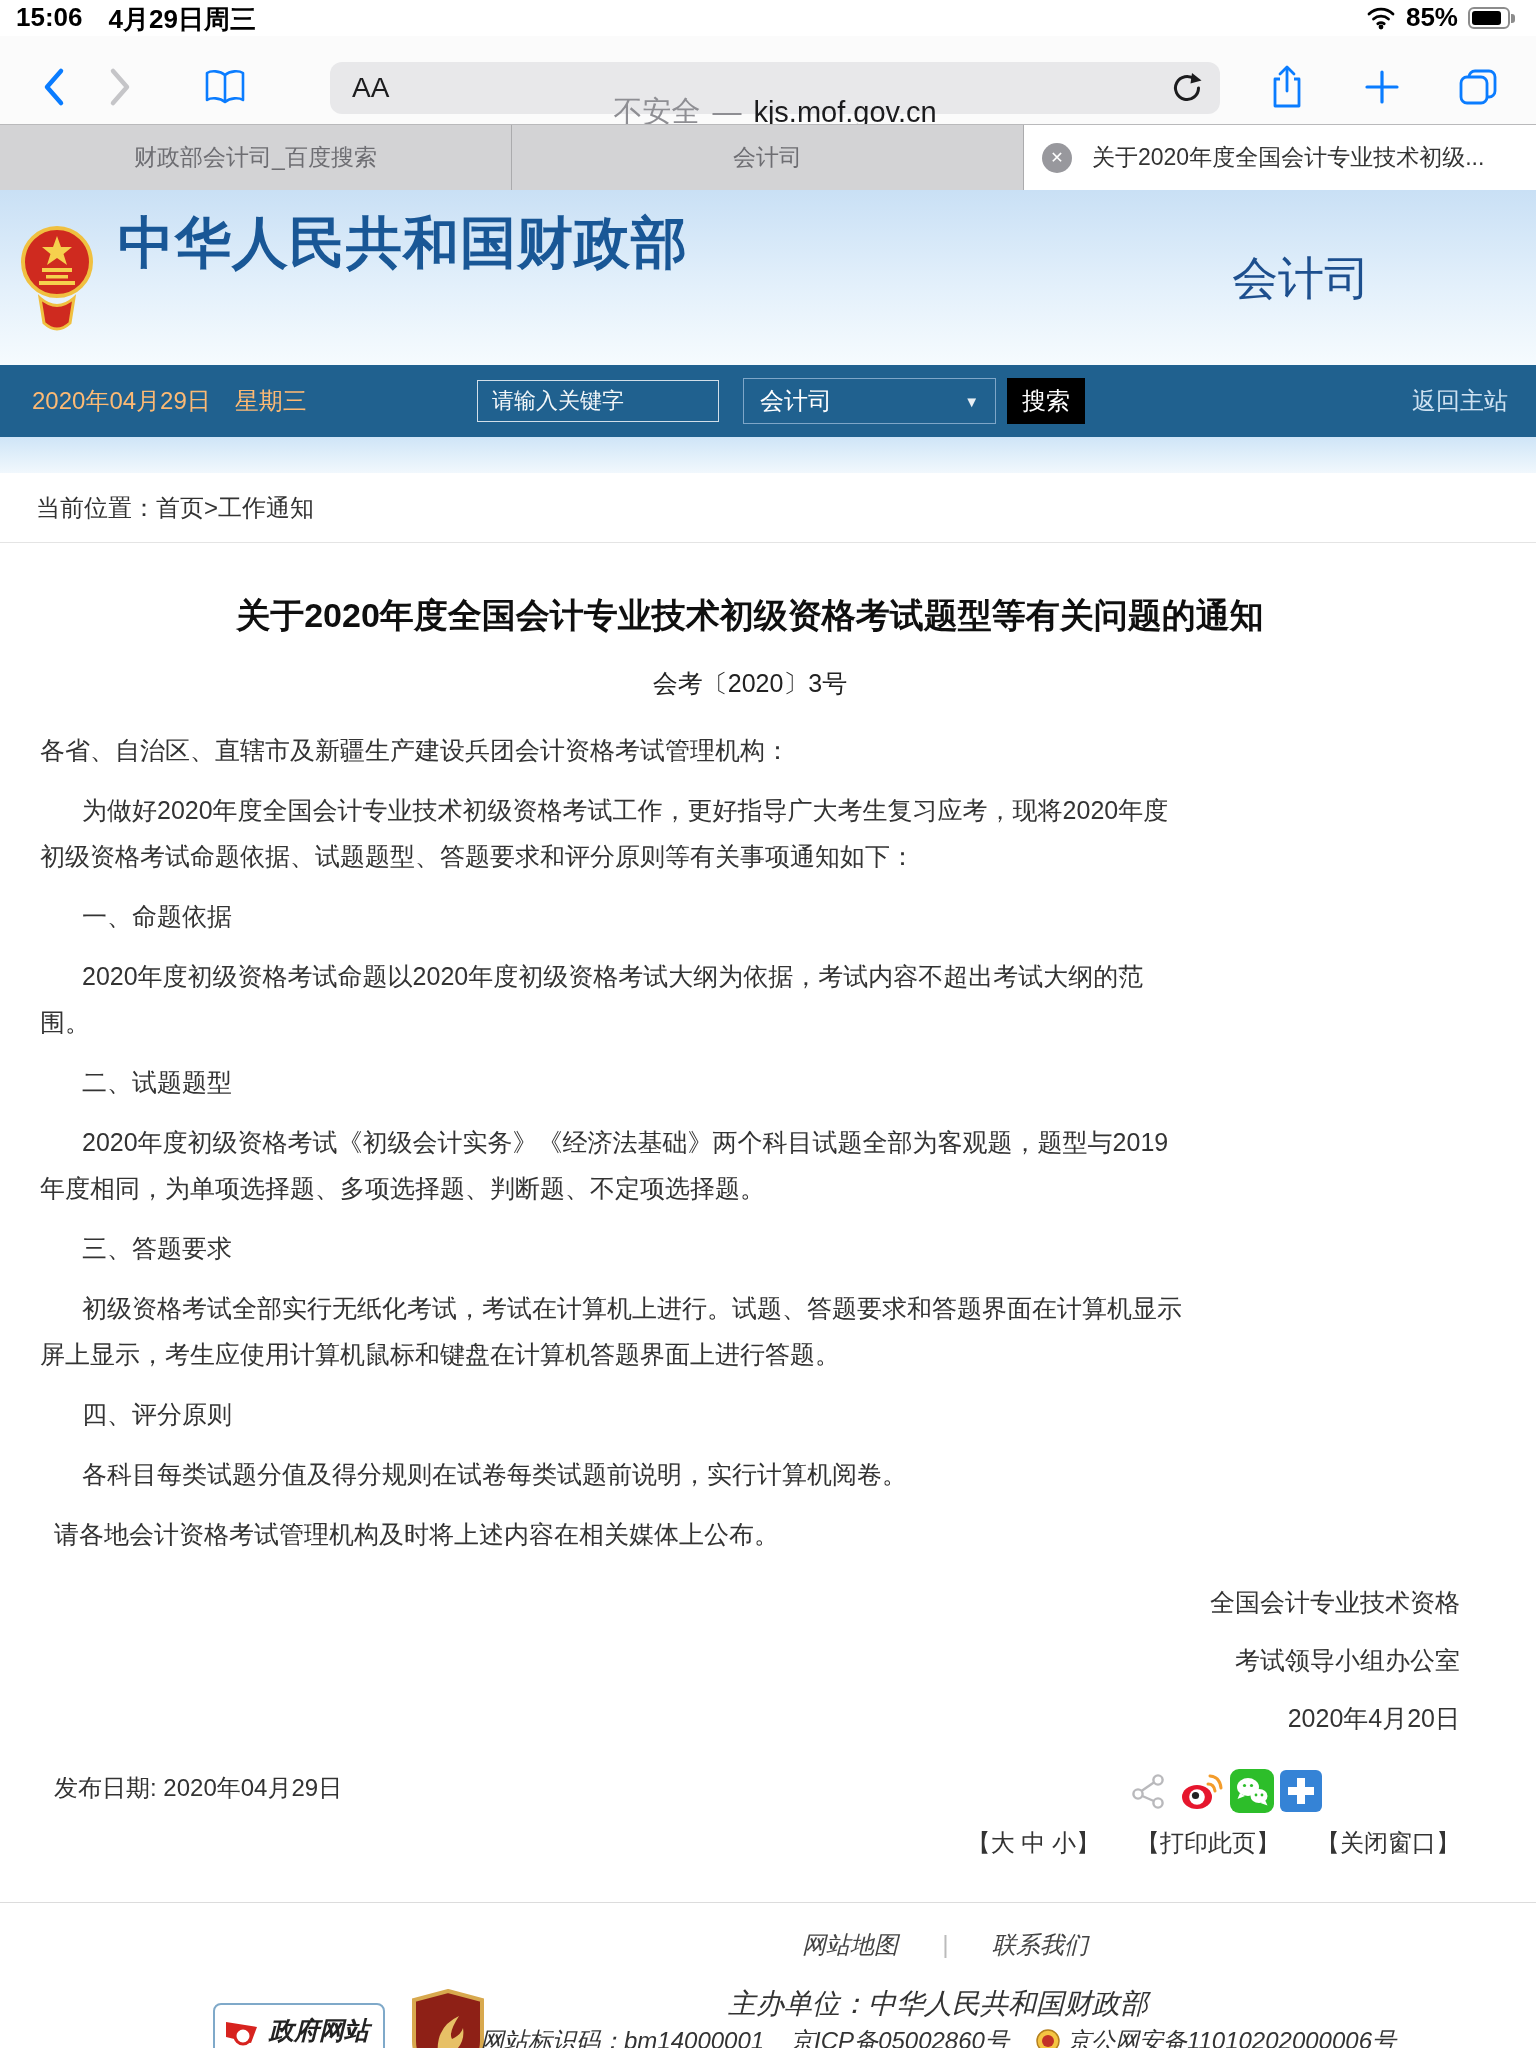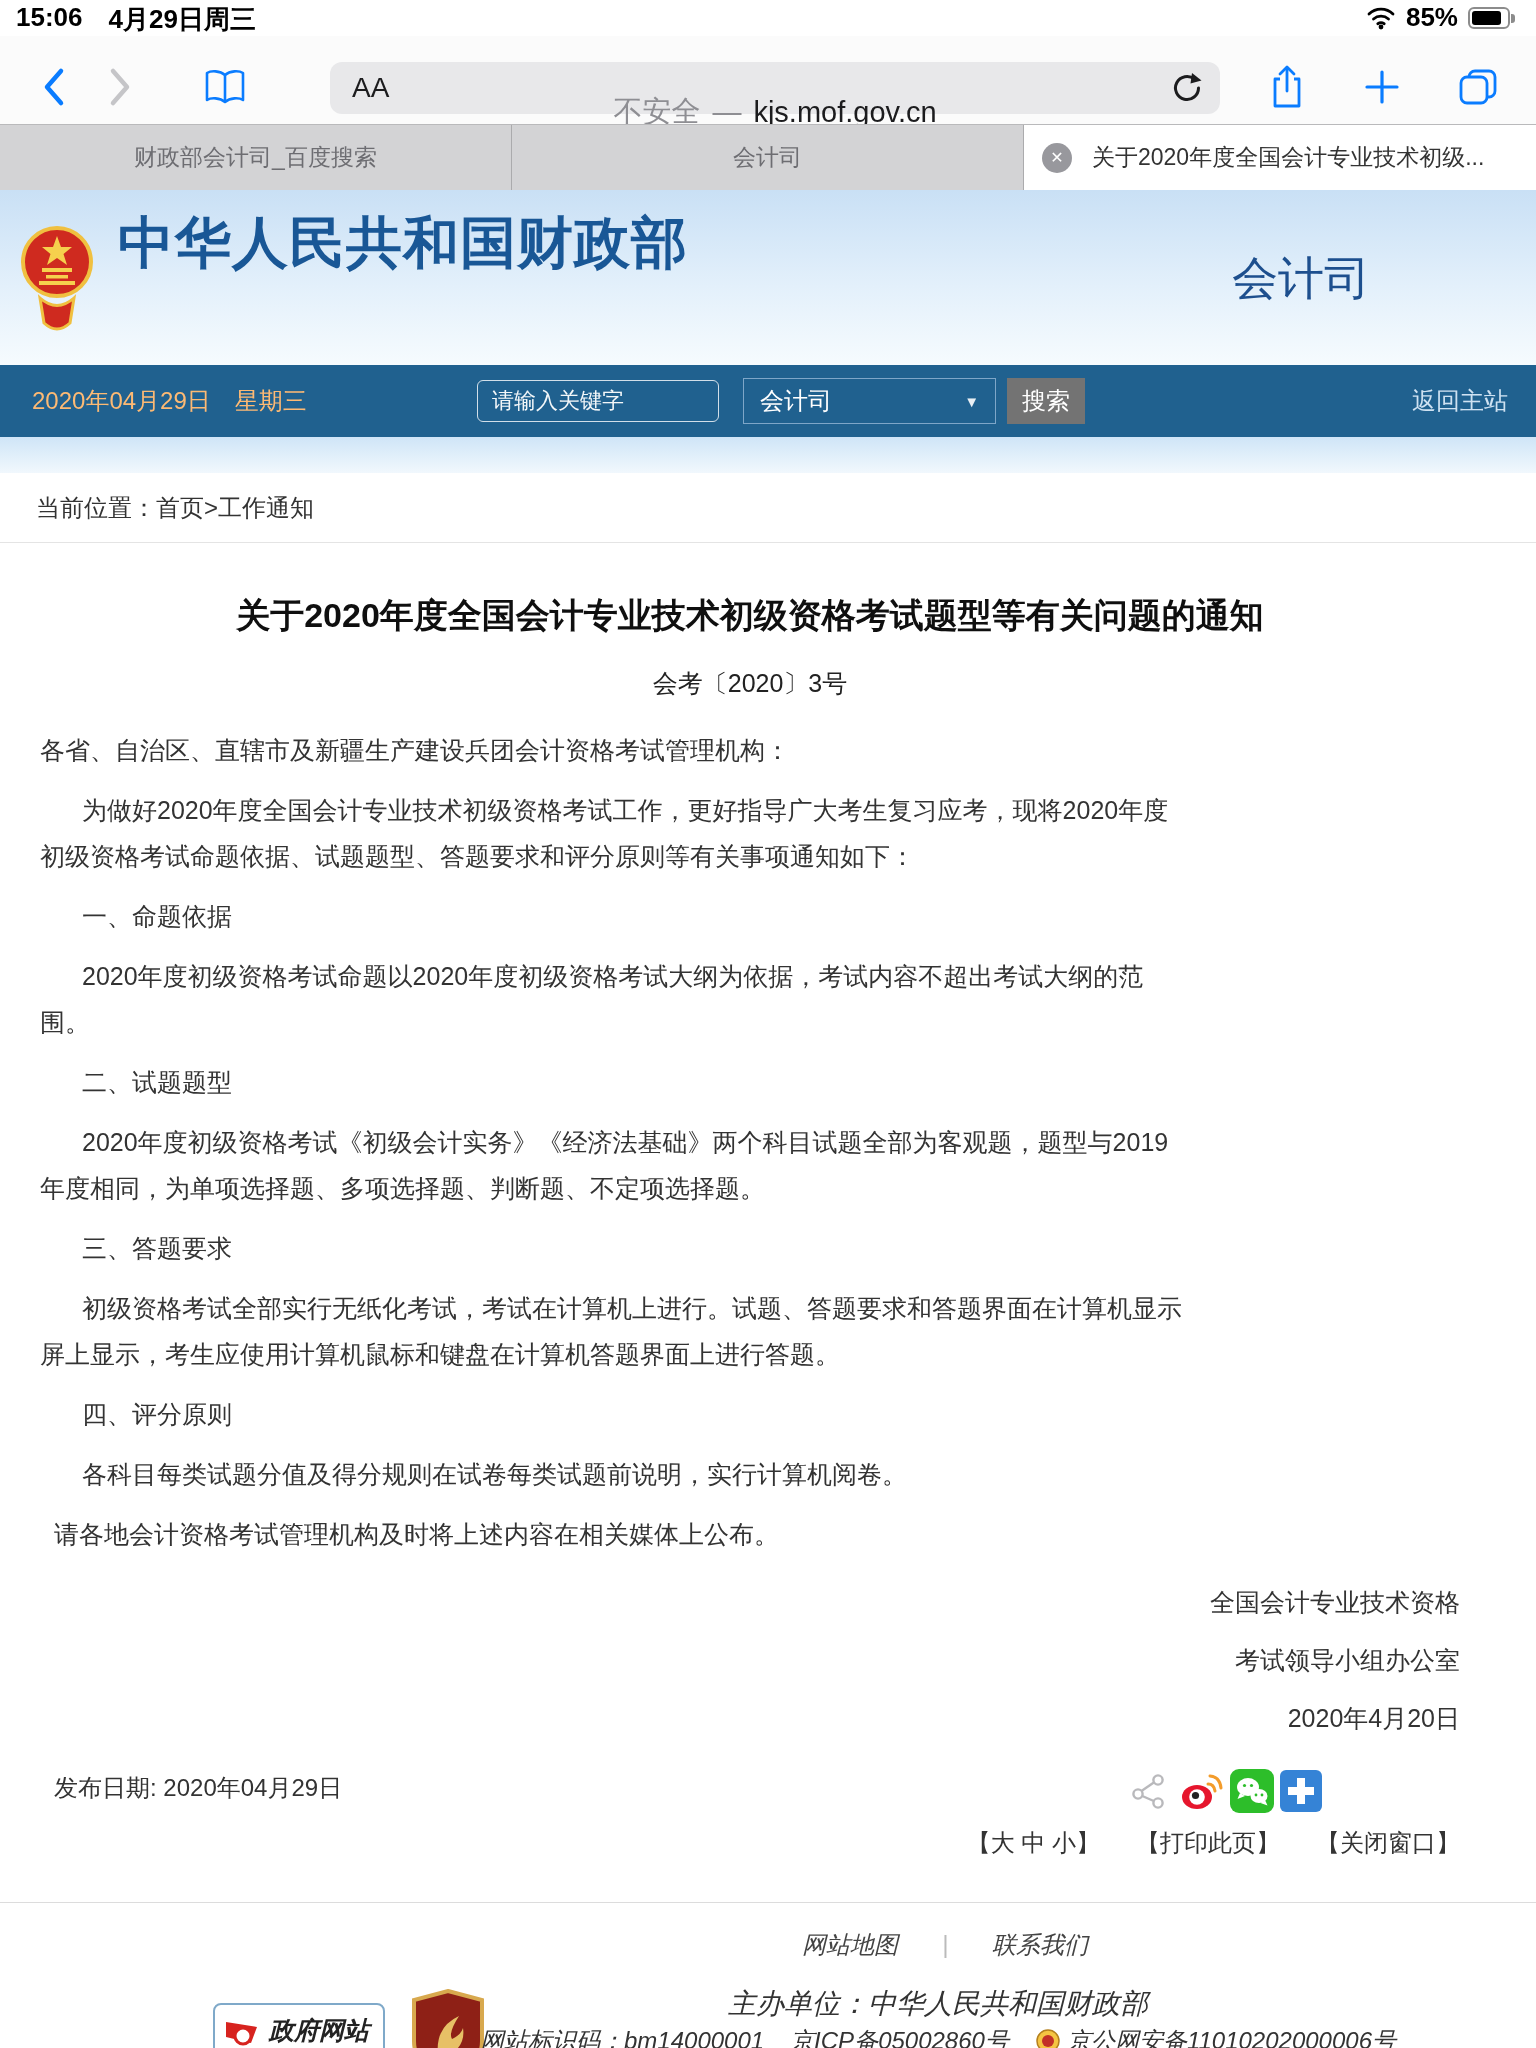--- a/index.html
+++ b/index.html
@@ -53,27 +53,27 @@
   .emblem { position:absolute; left:20px; top:26px; }
   .site-title { position:absolute; left:118px; top:16px; font-size:56px; font-weight:bold;
                 color:#195796; letter-spacing:1px; }
   .site-subtitle { position:absolute; left:121px; top:94px; font-size:24px; font-weight:bold; color:#2b6cb3; }
   .site-section { position:absolute; left:1232px; top:58px; font-size:46px; color:#1d4f8e; }
 
   
   .navbar { position:absolute; top:365px; left:0; right:0; height:72px; background:#20618f; }
   .nav-date { position:absolute; left:32px; top:0; line-height:72px; color:#fdba74; font-size:24px; }
   .nav-search { position:absolute; left:477px; top:15px; width:242px; height:42px; background:transparent;
-                border:1px solid rgba(255,255,255,.8); border-radius:6px; color:#fff; font-size:22px;
+                border:1px solid rgba(255,255,255,.8); border-radius:0; color:#fff; font-size:22px;
                 padding:0 14px; outline:none; }
   .nav-search::placeholder { color:rgba(255,255,255,.95); }
   .nav-select { position:absolute; left:743px; top:13px; width:253px; height:46px; border:1px solid #7ea6c8;
                 display:flex; align-items:center; padding:0 16px; color:#fff; font-size:24px; cursor:pointer; }
   .nav-caret { margin-left:auto; font-size:15px; color:rgba(255,255,255,.9); }
-  .nav-btn { position:absolute; left:1007px; top:13px; width:78px; height:46px; background:#737373;
+  .nav-btn { position:absolute; left:1007px; top:13px; width:78px; height:46px; background:#000000;
              border:none; color:#fff; font-size:24px; cursor:pointer; }
   .nav-home { position:absolute; right:28px; top:0; line-height:72px; color:#cfe2f2; font-size:24px; cursor:pointer; }
   .strip { position:absolute; top:437px; left:0; right:0; height:36px;
            background:linear-gradient(180deg,#cfe5f7,#f1f8fd); }
 
   
   .content { position:absolute; top:473px; left:0; right:0; background:#fff; }
   .breadcrumb { height:70px; line-height:70px; padding-left:36px; font-size:24px; color:#333;
                 border-bottom:1px solid #e4e4e4; }
   .breadcrumb .bc-path { cursor:pointer; }

